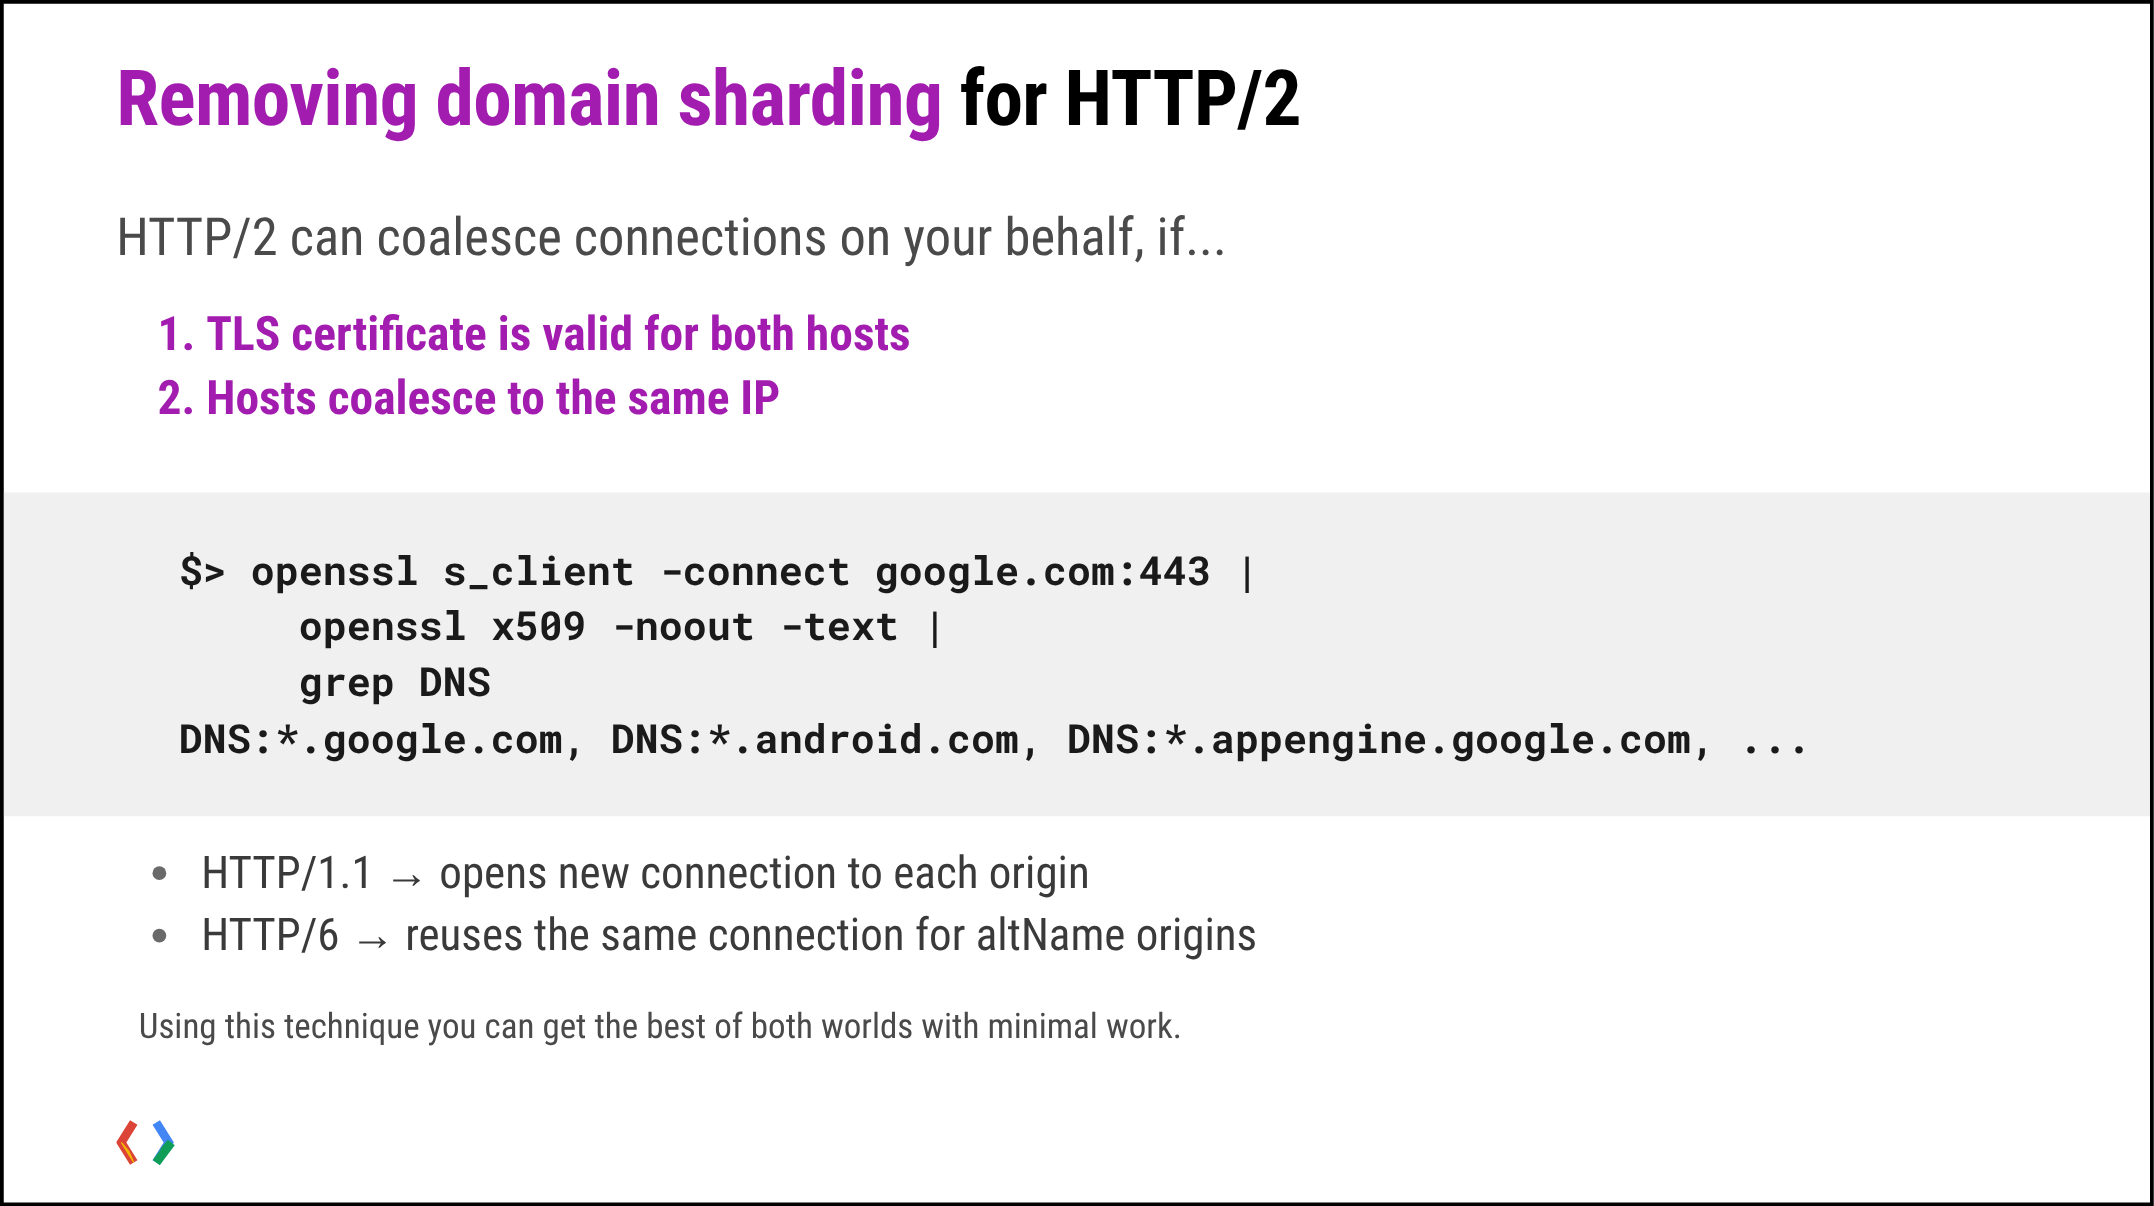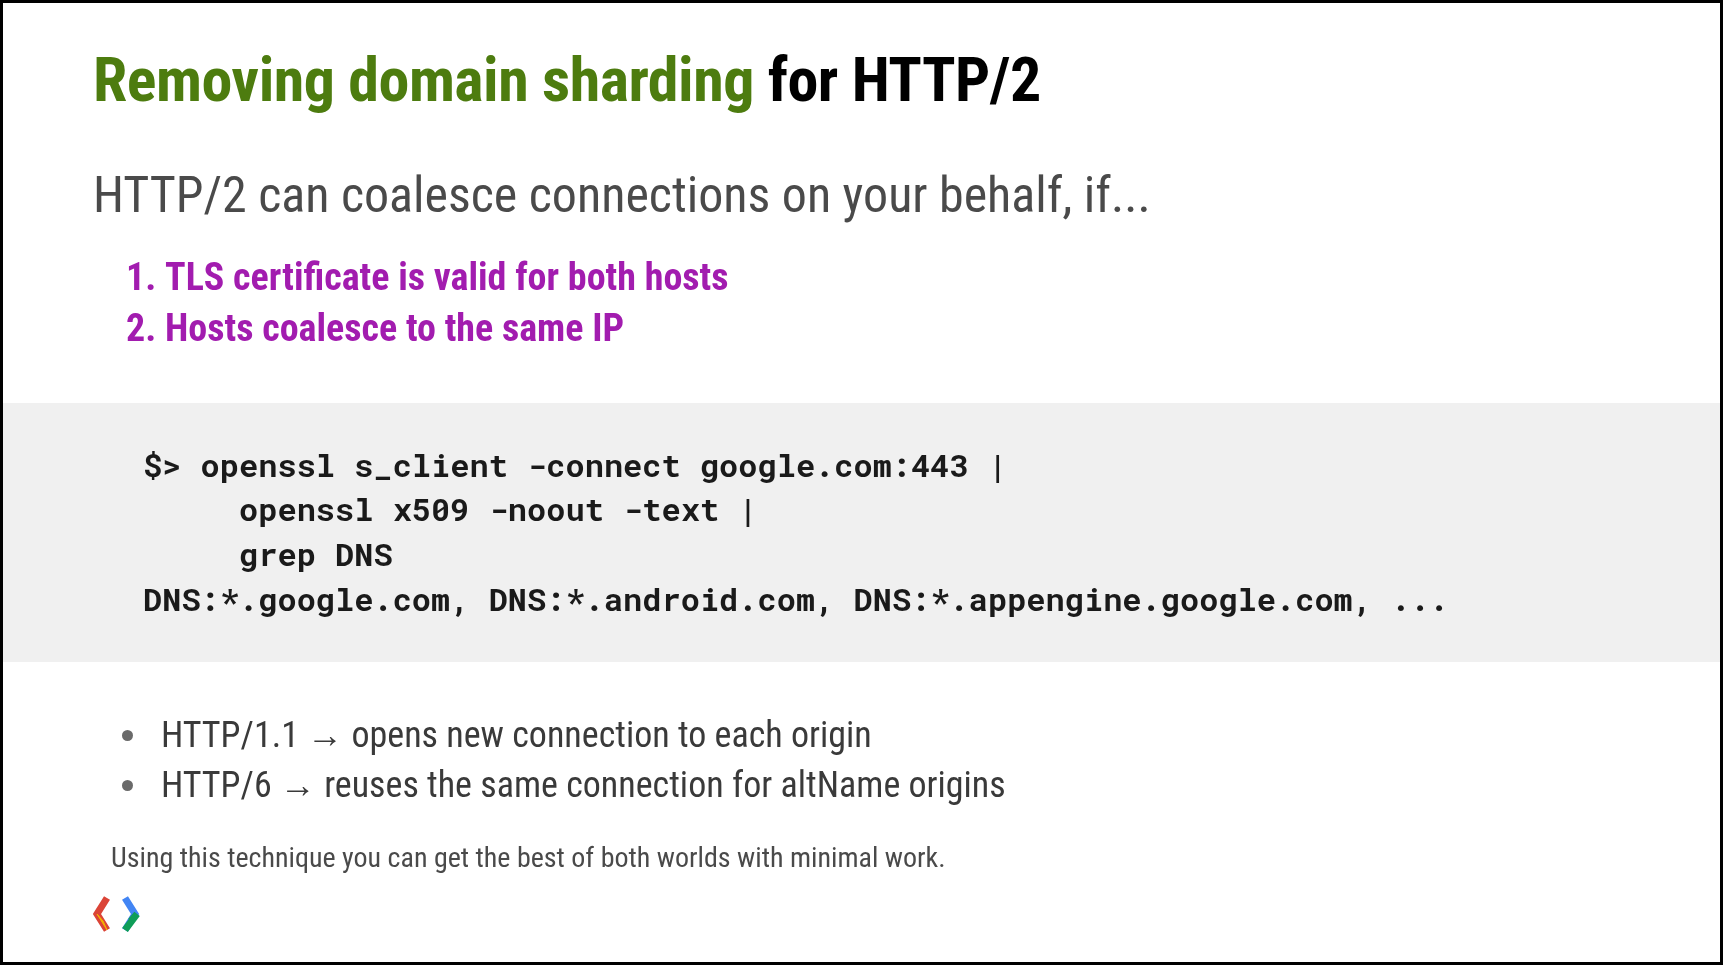--- a/index.html
+++ b/index.html
@@ -17,27 +17,27 @@
       padding: 40px 90px 30px 90px;
       color: #3a3a3a;
     }
     .title {
       font-size: 62px;
       font-weight: 700;
       margin-bottom: 50px;
       letter-spacing: -0.5px;
     }
     .title .green {
-      color: #4d7c0f;
+      color: #a21caf;
     }
     .title .black {
       color: #000000;
     }
     .subtitle {
-      font-size: 50px;
+      font-size: 42px;
       color: #4a4a4a;
       margin-bottom: 28px;
       font-weight: 400;
     }
     ol.conditions {
       margin-left: 15px;
       margin-bottom: 48px;
     }
     ol.conditions li {
       font-size: 38px;
@@ -51,21 +51,21 @@
       background: #f0f0f0;
       margin-left: -90px;
       margin-right: -90px;
       padding: 40px 90px 40px 140px;
       font-family: "Roboto Mono", "Consolas", "Menlo", monospace;
       font-size: 32px;
       font-weight: 700;
       color: #1a1a1a;
       white-space: pre;
       line-height: 1.4;
-      margin-bottom: 48px;
+      margin-bottom: 20px;
     }
     ul.bullets {
       margin-left: 58px;
       margin-bottom: 30px;
     }
     ul.bullets li {
       font-size: 36px;
       color: #3a3a3a;
       line-height: 1.4;
       list-style-type: disc;

